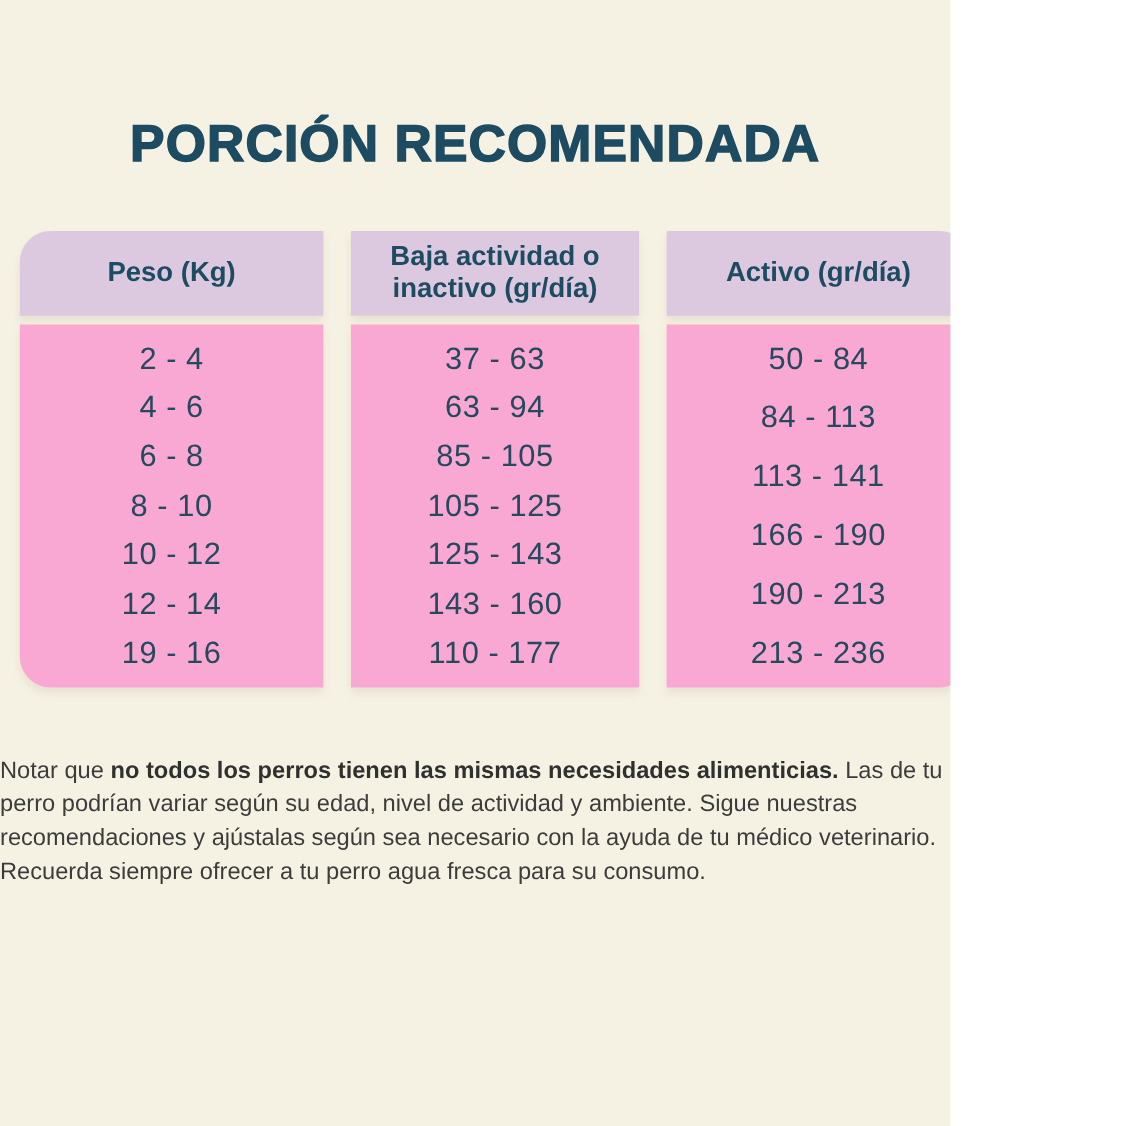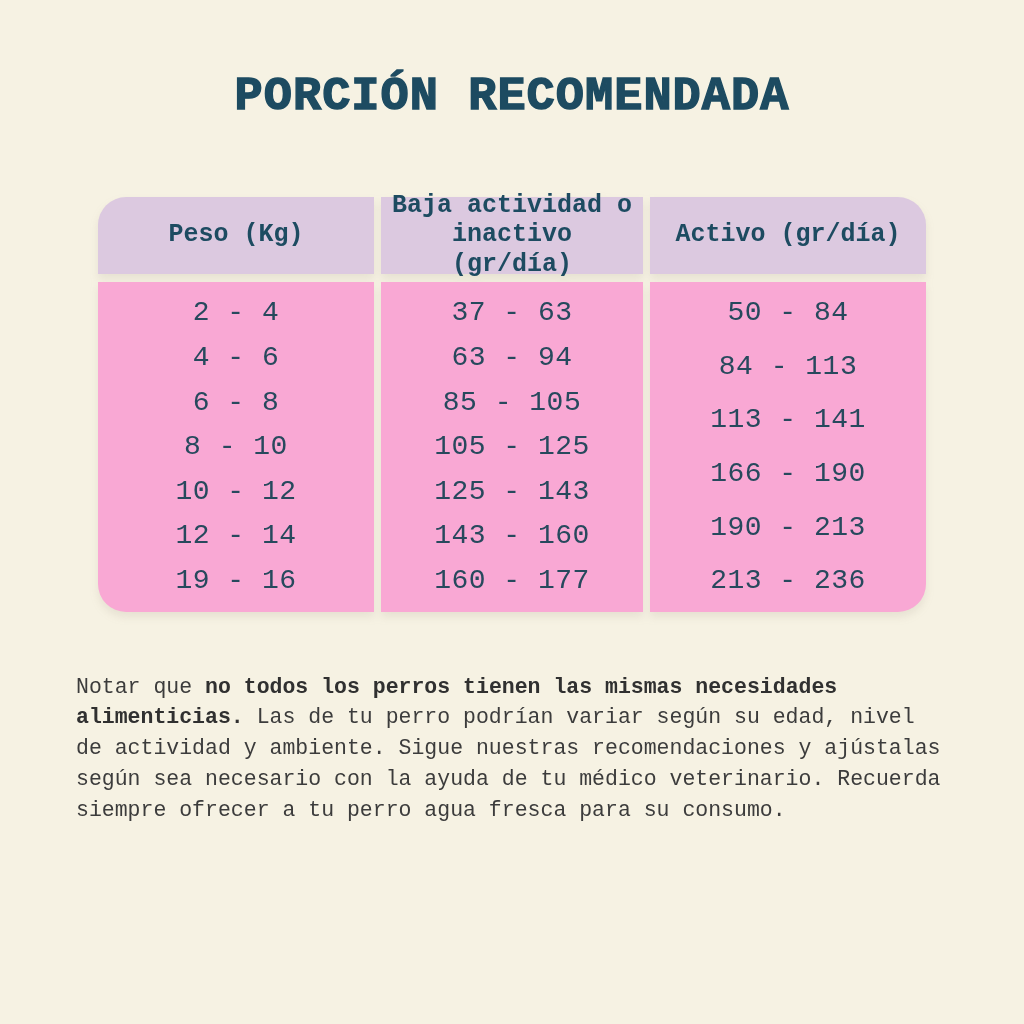--- a/index.html
+++ b/index.html
@@ -1,24 +1,24 @@
 <!DOCTYPE html>
 <html><head>
 <meta charset="utf-8">
 <style>
   html, body { margin: 0; padding: 0; }
   .page {
     position: relative;
-    width: 1024px;
+    width: 864px;
     height: 1024px;
     background: #f6f2e3;
-    font-family: Liberation Mono, monospace;
+    font-family: Liberation Sans, sans-serif;
     overflow: hidden;
     box-sizing: border-box;
-    padding-top: 71px;
+    padding-top: 104px;
   }
   .title {
     text-align: center;
     font-size: 47px;
     font-weight: 900;
     letter-spacing: 1px;
     color: #1d4b61;
     -webkit-text-stroke: 1.4px #1d4b61;
     line-height: 1.1;
     margin: 0;
@@ -27,24 +27,24 @@
     text-align: center;
     font-size: 35px;
     font-weight: 400;
     letter-spacing: 3px;
     color: #2b5468;
     line-height: 1.1;
     margin: 12px 0 0 0;
   }
   .table-wrap {
     width: 828px;
-    margin: 74px auto 0 auto;
+    margin: 54px auto 0 auto;
     display: grid;
     grid-template-columns: 276px 262px 276px;
-    column-gap: 7px;
+    column-gap: 25px;
     filter: drop-shadow(0 5px 4px rgba(120, 110, 90, 0.12));
   }
   .col {
     display: flex;
     flex-direction: column;
     row-gap: 8px;
   }
   .hdr {
     height: 77px;
     background: #dcc9e0;
@@ -114,21 +114,21 @@
 
     <div class="col">
       <div class="hdr">Baja actividad o inactivo (gr/día)</div>
       <div class="colbody">
         <div class="cell">37 - 63</div>
         <div class="cell">63 - 94</div>
         <div class="cell">85 - 105</div>
         <div class="cell">105 - 125</div>
         <div class="cell">125 - 143</div>
         <div class="cell">143 - 160</div>
-        <div class="cell">160 - 177</div>
+        <div class="cell">110 - 177</div>
       </div>
     </div>
 
     <div class="col">
       <div class="hdr r-tr">Activo (gr/día)</div>
       <div class="colbody r-br">
         <div class="cell">50 - 84</div>
         <div class="cell">84 - 113</div>
         <div class="cell">113 - 141</div>
         <div class="cell">166 - 190</div>

